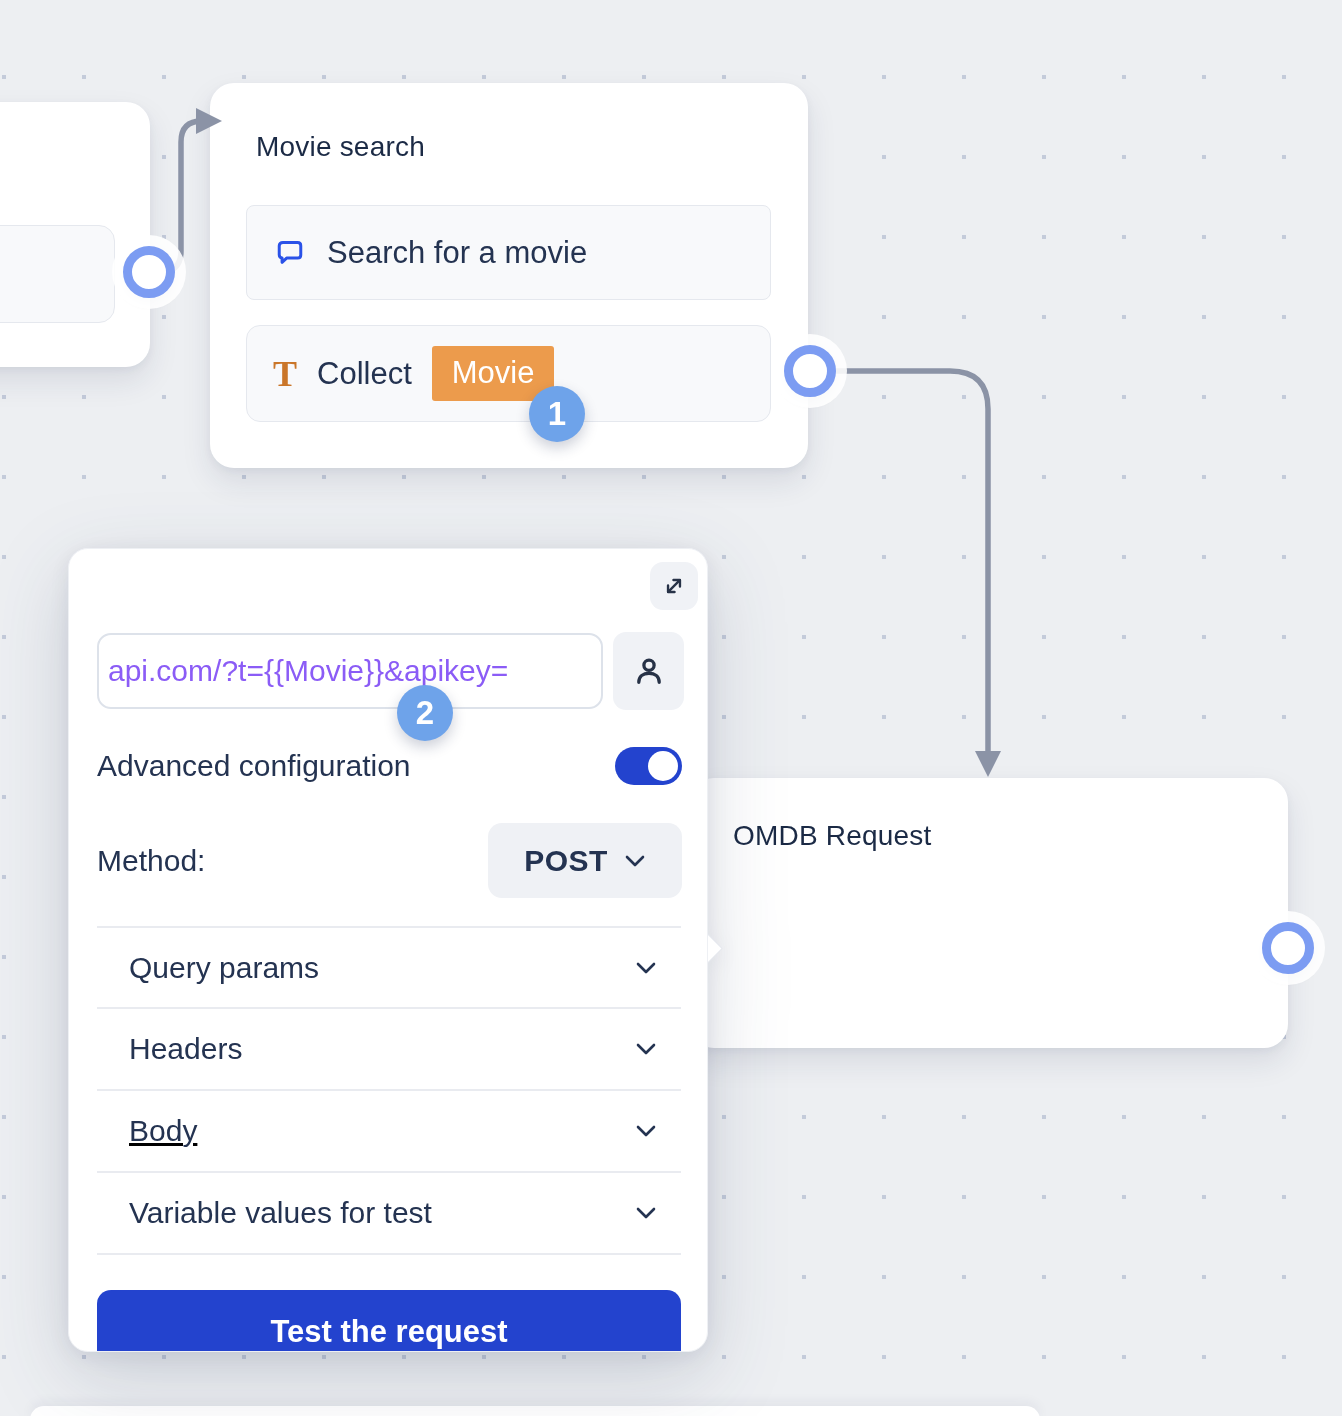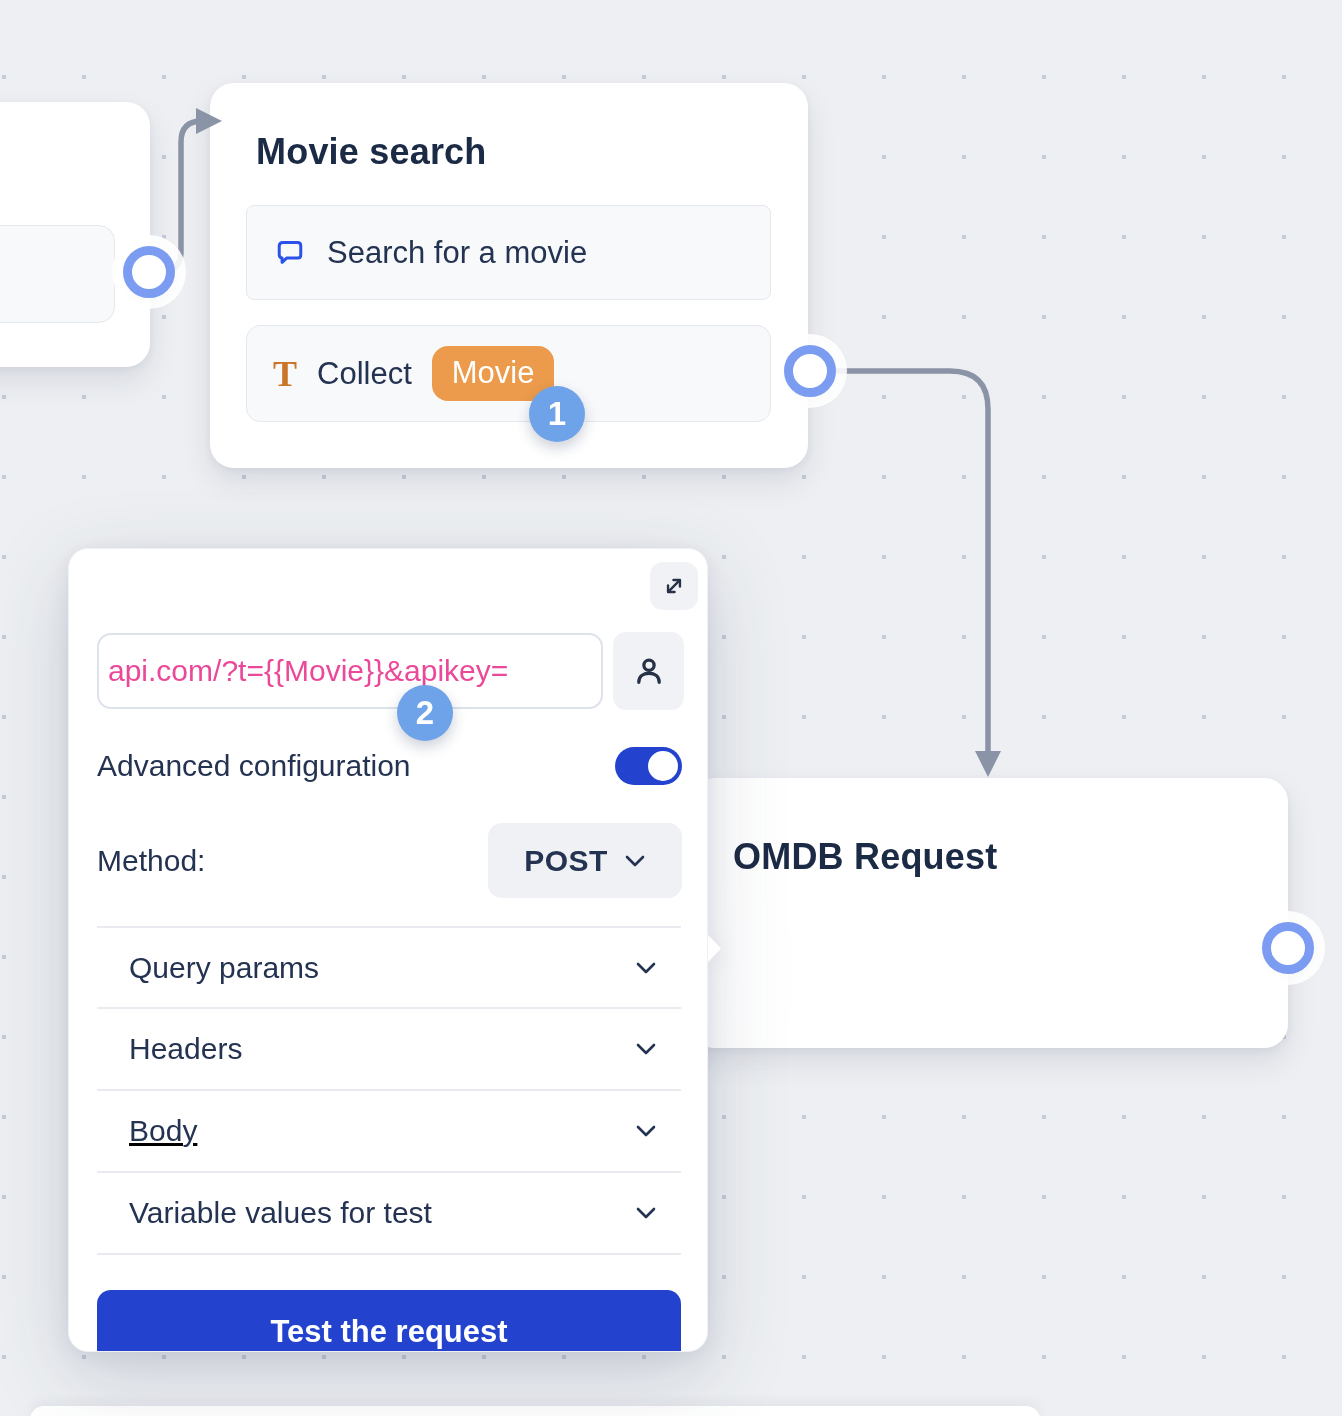--- a/index.html
+++ b/index.html
@@ -5,51 +5,51 @@
   html,body{margin:0;padding:0;}
   body{
     width:1342px;height:1416px;position:relative;overflow:hidden;
     font-family:"Liberation Sans","DejaVu Sans",sans-serif;
     background-color:#EDEFF2;
     background-image:radial-gradient(circle 2.4px,#C4CBDA 99%,transparent 100%);
     background-size:80px 80px;background-position:44px 37px;
   }
   .card{position:absolute;background:#fff;border-radius:24px;
     box-shadow:0 14px 30px rgba(27,42,80,.10),0 3px 8px rgba(27,42,80,.05);}
-  .node-title{position:absolute;font-size:36px;font-weight:700;color:#1B2A45;letter-spacing:.2px;}
+  .node-title{position:absolute;font-size:28px;font-weight:400;color:#1B2A45;letter-spacing:.2px;}
   .node-item{position:absolute;background:#F8F9FB;border:1.5px solid #E5E8EE;border-radius:14px;
     display:flex;align-items:center;box-sizing:border-box;}
   .node-item .itxt{font-size:31px;color:#243351;white-space:nowrap;}
   .port{position:absolute;width:34px;height:34px;border-radius:50%;background:#fff;
     border:9px solid #7C9CF2;box-sizing:content-box;
     box-shadow:0 0 0 11px rgba(255,255,255,.88),0 4px 10px rgba(27,42,80,.16);}
   .step-badge{position:absolute;width:56px;height:56px;border-radius:50%;background:#6EA3EA;
     color:#fff;font-size:33px;font-weight:700;display:flex;align-items:center;justify-content:center;
     box-shadow:0 6px 14px rgba(27,42,80,.22);z-index:40;}
-  .chip{display:inline-block;background:#EC9B4C;color:#fff;border-radius:16px;
+  .chip{display:inline-block;background:#EC9B4C;color:#fff;border-radius:3px;
     padding:7px 20px;font-size:31px;line-height:1.3;}
   .serif-t{font-family:"Liberation Serif","DejaVu Serif",serif;font-weight:600;
     font-size:36px;color:#CA7629;line-height:1;}
   svg{display:block;}
   
   #connectors{position:absolute;left:0;top:0;z-index:20;pointer-events:none;}
   .portz{z-index:25;}
   
   #panel{position:absolute;left:68px;top:548px;width:640px;height:804px;z-index:30;
     filter:drop-shadow(0 24px 40px rgba(27,42,80,.16)) drop-shadow(0 4px 10px rgba(27,42,80,.08));}
   #panel-tail{position:absolute;right:-10px;top:389px;width:22px;height:22px;background:#fff;
     border-top:1.5px solid #E5E8EE;border-right:1.5px solid #E5E8EE;transform:rotate(45deg);}
   #panel-clip{position:absolute;left:0;top:0;right:0;bottom:0;background:#fff;border-radius:20px;
     border:1px solid #EEF0F4;overflow:hidden;box-sizing:border-box;}
   .gray-btn{position:absolute;background:#F0F2F6;border-radius:13px;display:flex;
     align-items:center;justify-content:center;}
   #url-input{position:absolute;left:28px;top:84px;width:506px;height:76px;background:#fff;
     border:2px solid #DDE2EA;border-radius:14px;box-sizing:border-box;display:flex;align-items:center;
     padding:0 22px;overflow:hidden;}
-  #url-input .val{font-size:30px;color:#ec4899;white-space:nowrap;margin-left:-13px;}
+  #url-input .val{font-size:30px;color:#8b5cf6;white-space:nowrap;margin-left:-13px;}
   .panel-label{font-size:30px;color:#243351;}
   #adv-row{position:absolute;left:28px;right:25px;top:186px;height:62px;display:flex;
     align-items:center;justify-content:space-between;}
   .toggle{width:67px;height:38px;border-radius:19px;background:#2343CE;position:relative;}
   .toggle .knob{position:absolute;right:4px;top:4px;width:30px;height:30px;border-radius:50%;background:#fff;}
   #method-row{position:absolute;left:28px;right:25px;top:274px;height:75px;display:flex;
     align-items:center;justify-content:space-between;}
   #method-select{width:194px;height:75px;background:#EFF1F5;border-radius:14px;display:flex;
     align-items:center;justify-content:center;gap:16px;}
   #method-select .mval{font-size:30px;font-weight:600;color:#243351;letter-spacing:.5px;}
@@ -82,21 +82,21 @@
   </div>
 
   <div class="node-item" style="left:36px;top:242px;width:525px;height:97px;padding:0 0 0 26px;gap:20px;">
     <span class="serif-t">T</span>
     <span class="itxt">Collect</span>
     <span class="chip">Movie</span>
   </div>
 </div>
 
 <div class="card" style="left:690px;top:778px;width:598px;height:270px;">
-  <div class="node-title" style="left:43px;top:58px;">OMDB Request</div>
+  <div class="node-title" style="left:43px;top:42px;">OMDB Request</div>
 </div>
 
 <svg id="connectors" width="1342" height="1416">
   <path d="M 152 272 L 160 272 Q 181 272 181 251 L 181 142 Q 181 121 202 121 L 203 121" fill="none" stroke="#8B93A6" stroke-width="5.5" stroke-linecap="round"></path>
   <polygon points="196,108 222,121 196,134" fill="#8B93A6"></polygon>
   <path d="M 814 371 L 950 371 Q 988 371 988 409 L 988 752" fill="none" stroke="#8B93A6" stroke-width="5.5" stroke-linecap="round"></path>
   <polygon points="975,751 1001,751 988,777" fill="#8B93A6"></polygon>
 </svg>
 
 <div class="port portz" style="left:123px;top:246px;"></div>

